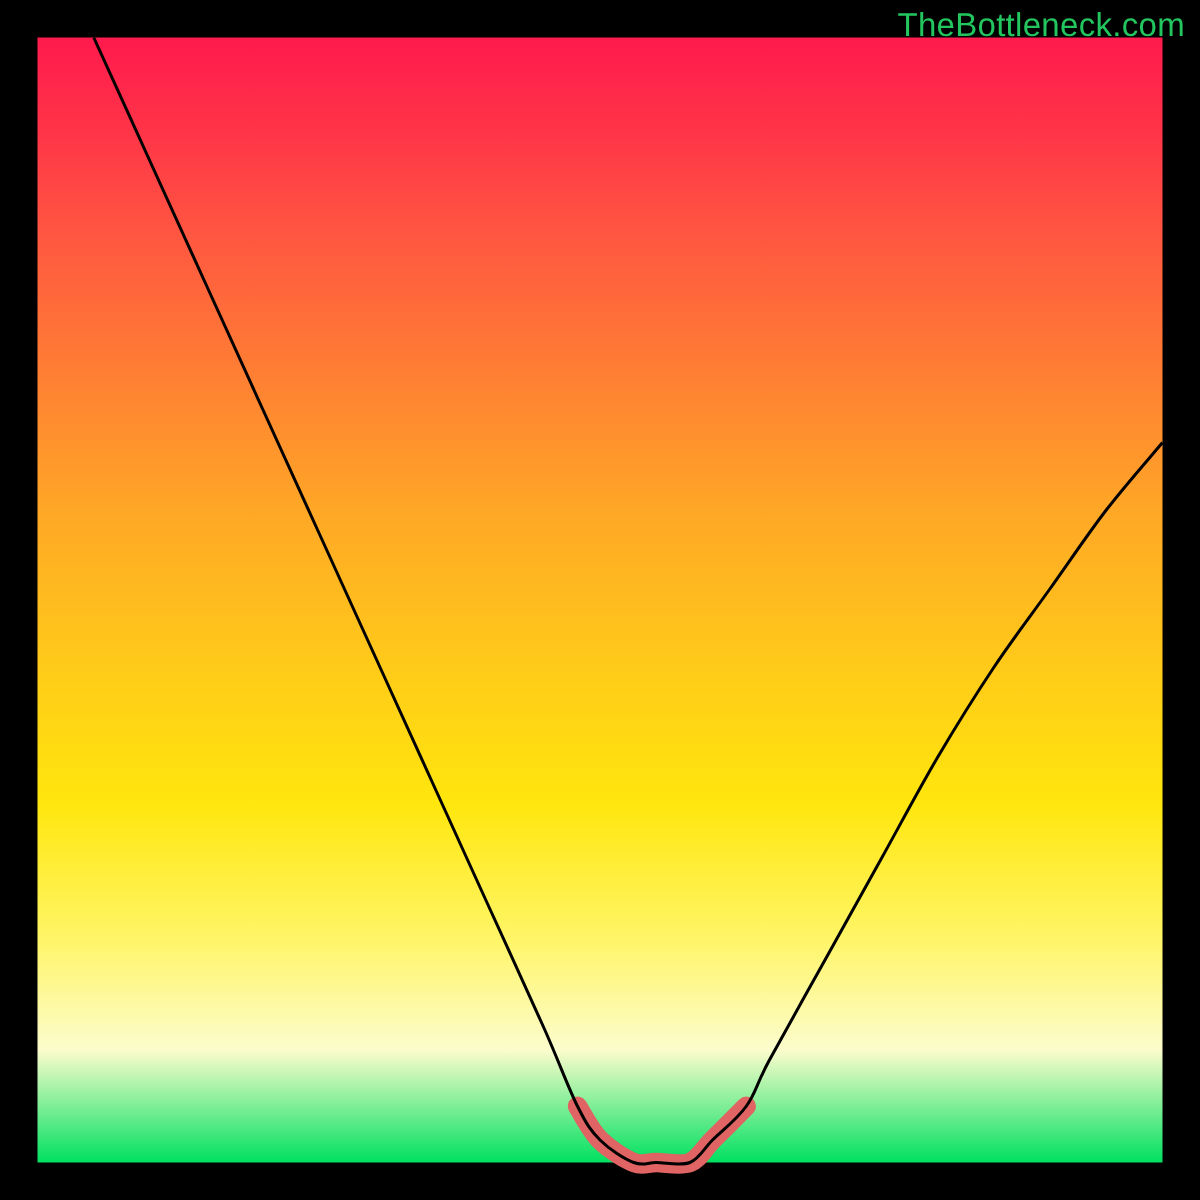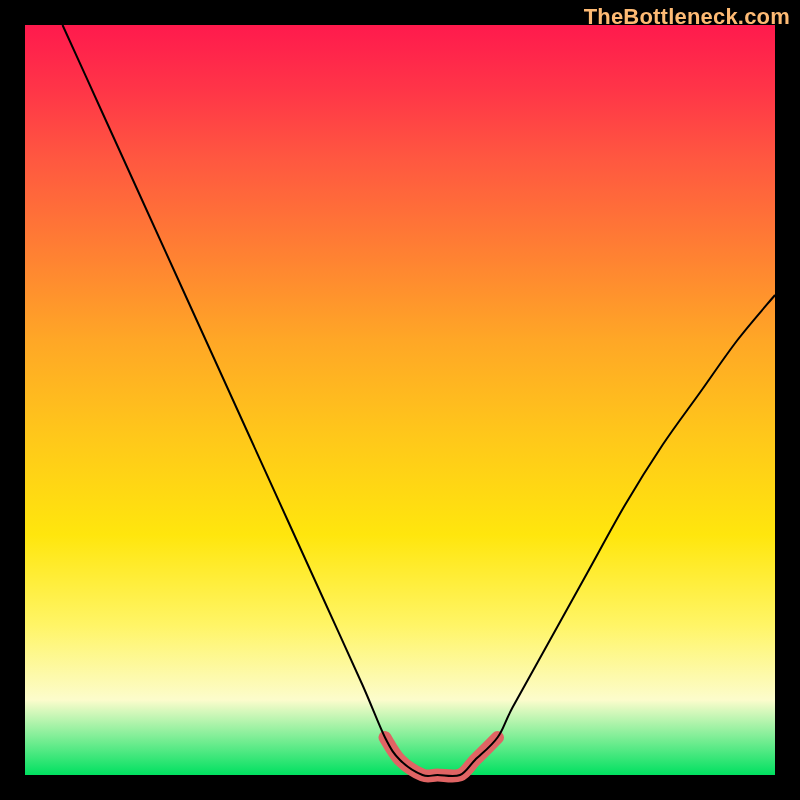--- a/index.html
+++ b/index.html
@@ -26,23 +26,23 @@
       #ffc81a 55%,
       #ffe60d 68%,
       #fff566 80%,
       #fcfccc 90%,
       #00e060 100%);
   }
   .watermark {
     position: absolute;
     top: 4px;
     right: 10px;
-    color: #fdba74;
+    color: #22c55e;
     font-size: 22px;
-    font-weight: 700;
+    font-weight: 400;
     letter-spacing: 0.2px;
   }
   svg.plot {
     position: absolute;
     left: 25px;
     top: 25px;
     width: 750px;
     height: 750px;
     overflow: visible;
   }

